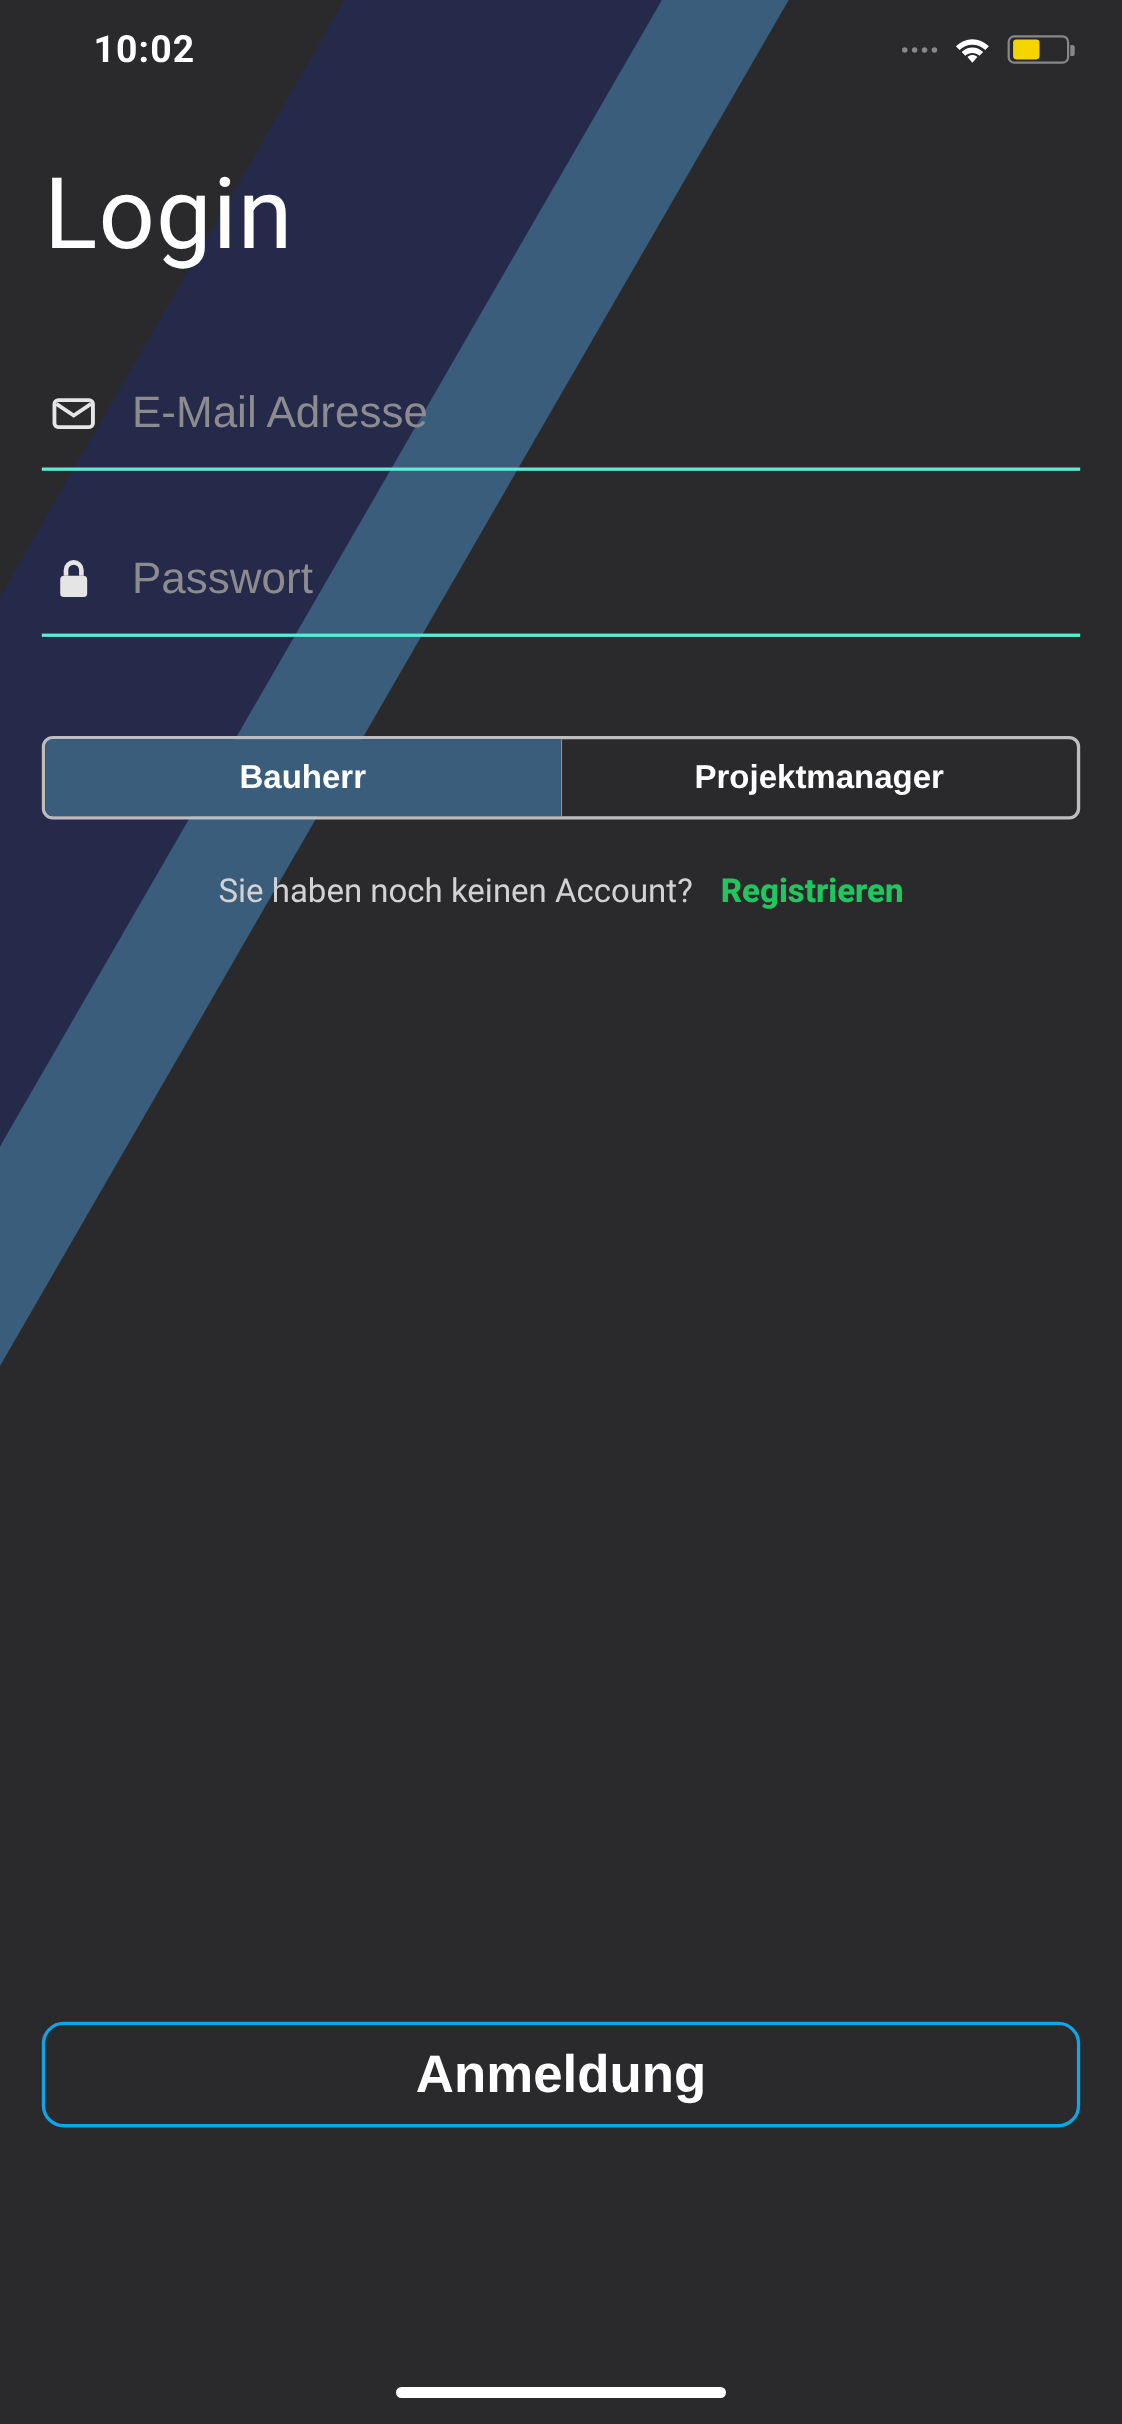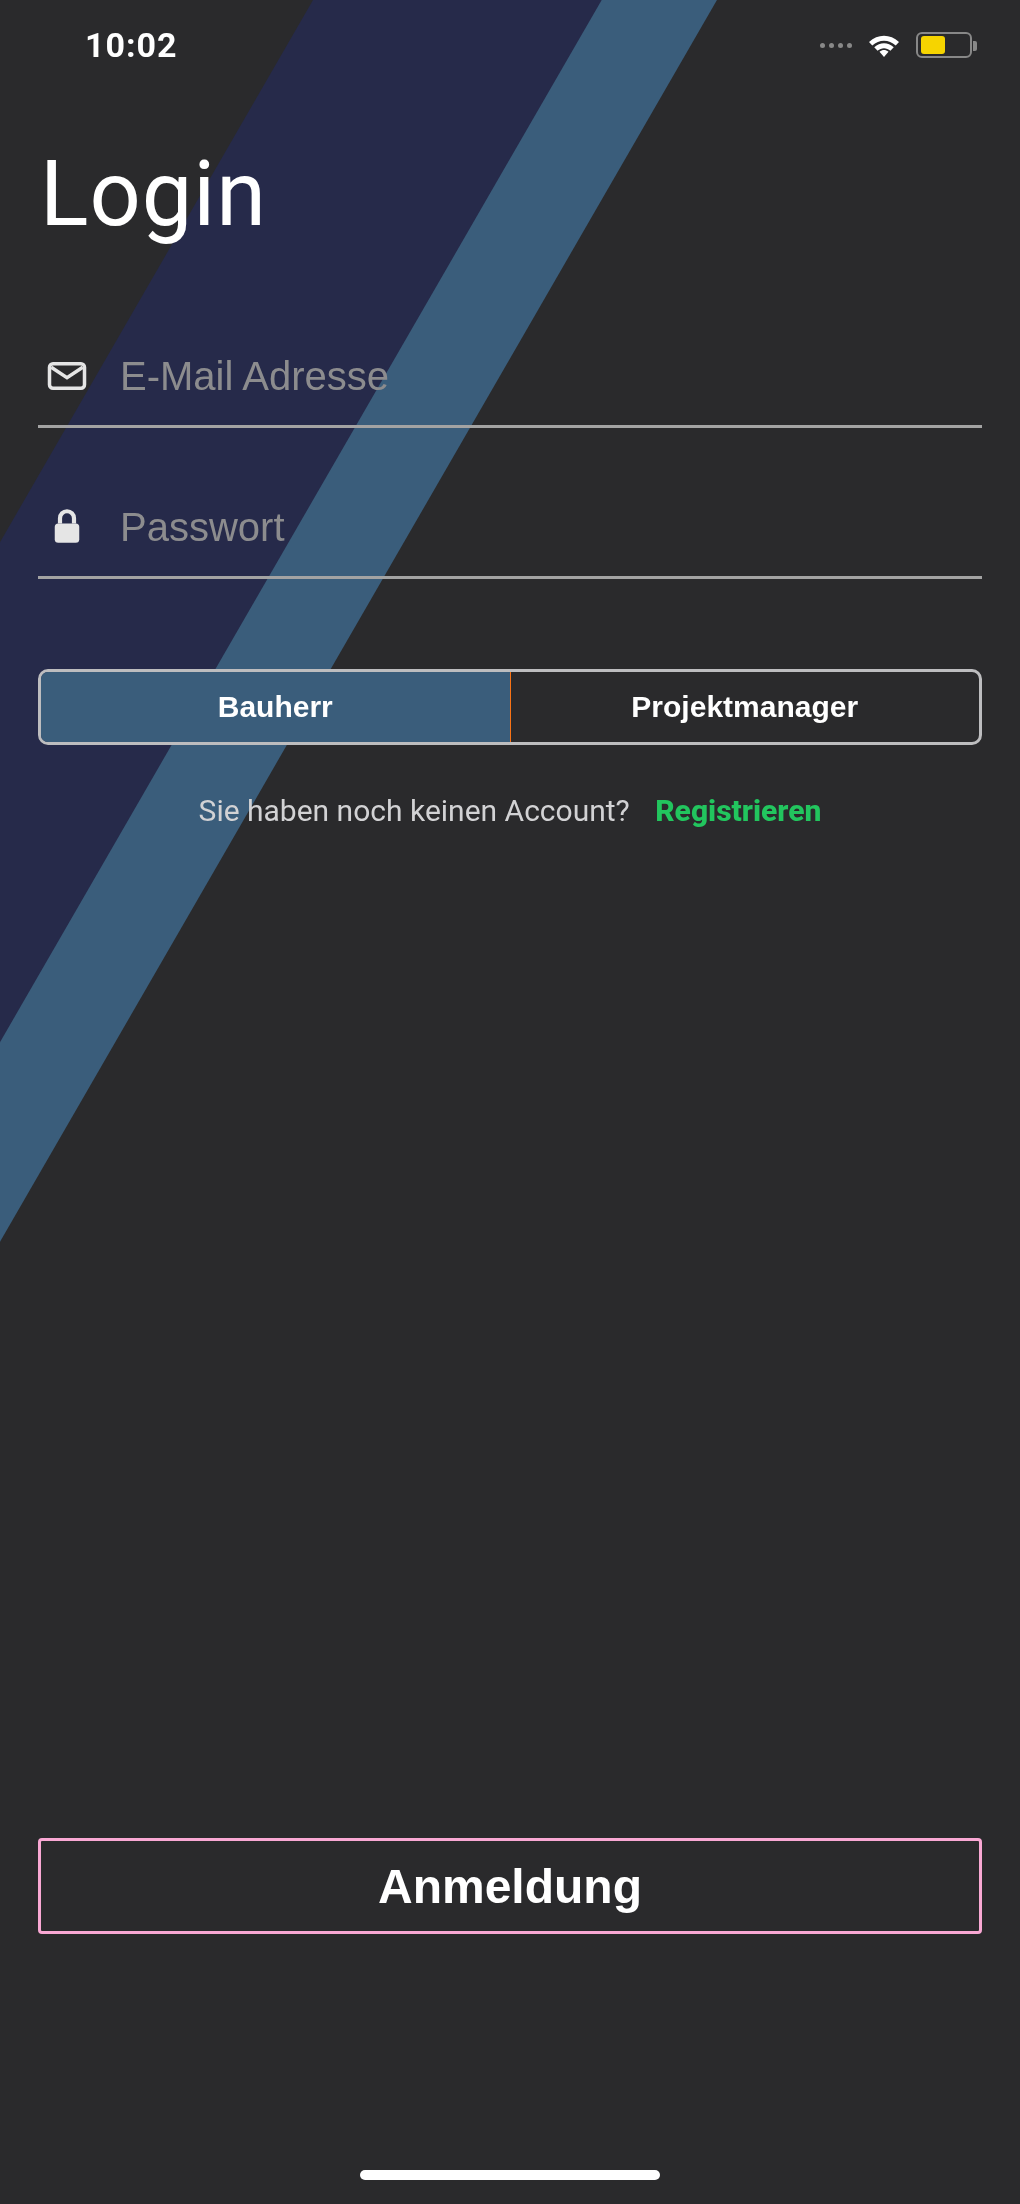--- a/index.html
+++ b/index.html
@@ -116,23 +116,23 @@
 
   
   .form {
     padding: 40px 38px 0 38px;
     display: flex;
     flex-direction: column;
     gap: 60px;
   }
   .field {
     display: flex;
-    align-items: flex-end;
+    align-items: flex-start;
     gap: 30px;
-    border-bottom: 3px solid #a3a3a3;
+    border-bottom: 3px solid #5eead4;
     padding: 16px 6px 26px 6px;
   }
   .field .field-icon {
     width: 46px; height: 46px;
     display: flex; align-items: center; justify-content: center;
     color: #e5e5e5;
   }
   .field .field-icon svg { width: 42px; height: 42px; display: block; }
   .field input {
     flex: 1;
@@ -190,22 +190,22 @@
 
   
   .submit-wrap {
     position: absolute;
     left: 38px; right: 38px;
     bottom: 270px;
   }
   .submit-btn {
     width: 100%;
     height: 96px;
-    border: 3px solid #f9a8d4;
-    border-radius: 4px;
+    border: 3px solid #0ea5e9;
+    border-radius: 20px;
     background: transparent;
     color: #fff;
     font-size: 48px;
     font-weight: 600;
     cursor: pointer;
   }
 
   
   .home-indicator {
     position: absolute;

